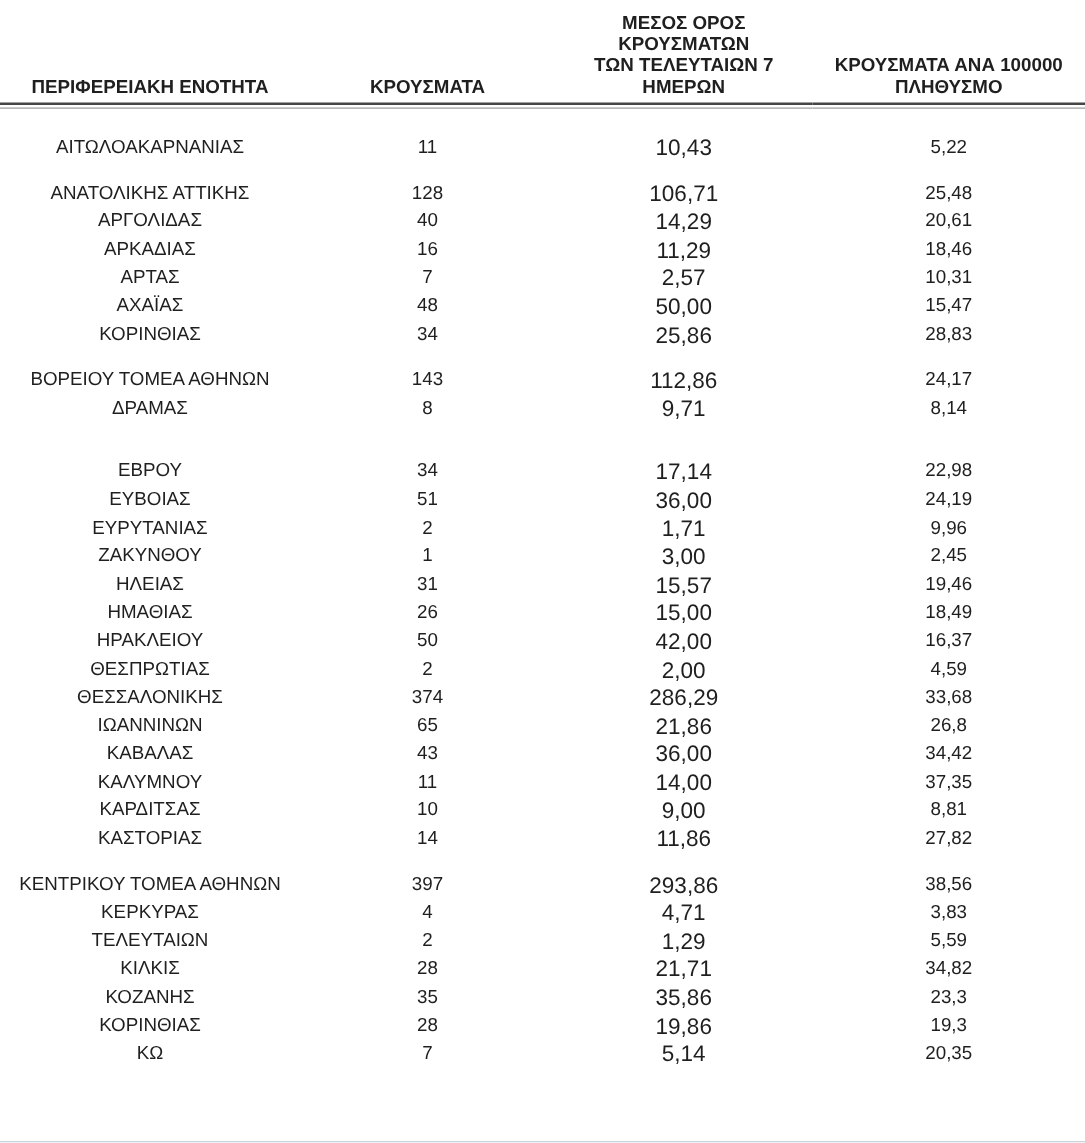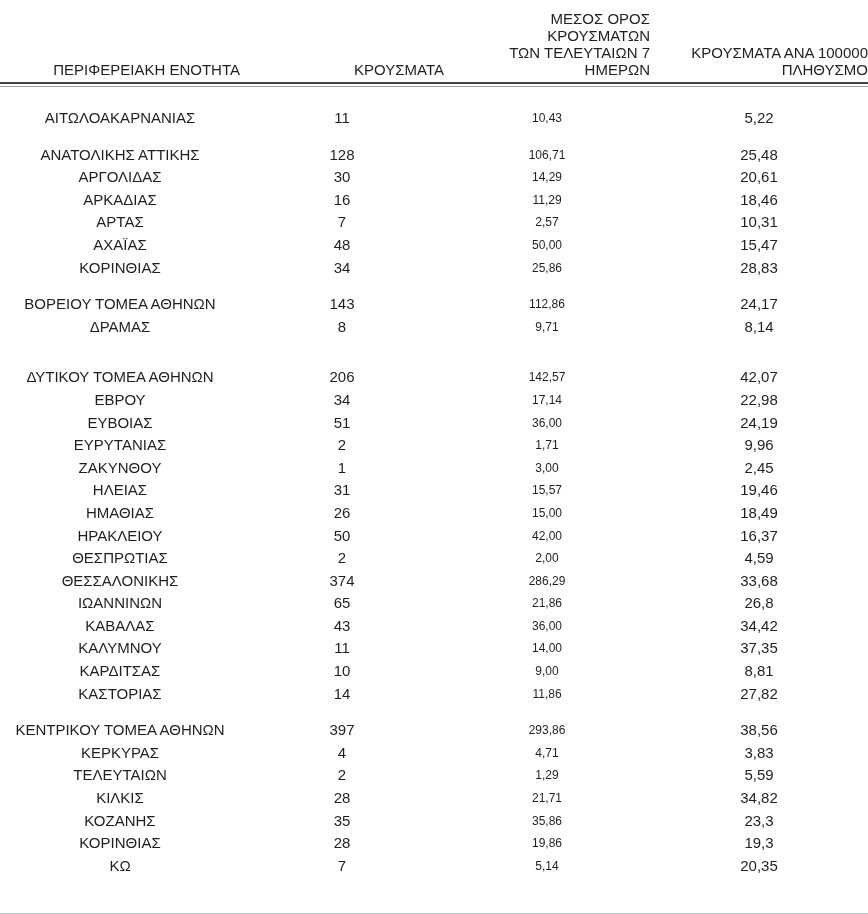--- a/index.html
+++ b/index.html
@@ -22,24 +22,24 @@
     width: 100%;
     border-collapse: collapse;
     table-layout: fixed;
   }
   col.c-region  { width: 240px; }
   col.c-cases   { width: 204px; }
   col.c-avg7    { width: 206px; }
   col.c-per100k { width: 218px; }
 
   thead th {
-    font-weight: 400;
+    font-weight: 700;
     font-size: 15px;
     line-height: 17px;
-    text-align: right;
+    text-align: center;
     vertical-align: bottom;
     white-space: pre-line;
     padding: 10px 0 4px 0;
     color: #1f1f1f;
   }
   thead tr.head-row th {
     border-bottom: 2px solid #454545;
   }
   thead tr.rule-row th {
     padding: 0;
@@ -51,21 +51,21 @@
     text-align: center;
     vertical-align: middle;
     font-size: 15px;
     line-height: 22.6px;
     height: 22.6px;
     padding: 0;
     white-space: nowrap;
     color: #1f1f1f;
   }
   tbody td.small {
-    font-size: 12px;
+    font-size: 18px;
   }
   tbody tr.spacer td {
     height: 14px;
     line-height: 14px;
   }
   tbody tr.spacer-top td {
     height: 20px;
     line-height: 20px;
   }
 </style>
@@ -108,21 +108,21 @@
           <td colspan="4"></td>
         </tr>
         <tr>
           <td>ΑΝΑΤΟΛΙΚΗΣ ΑΤΤΙΚΗΣ</td>
           <td>128</td>
           <td class="small">106,71</td>
           <td>25,48</td>
         </tr>
         <tr>
           <td>ΑΡΓΟΛΙΔΑΣ</td>
-          <td>30</td>
+          <td>40</td>
           <td class="small">14,29</td>
           <td>20,61</td>
         </tr>
         <tr>
           <td>ΑΡΚΑΔΙΑΣ</td>
           <td>16</td>
           <td class="small">11,29</td>
           <td>18,46</td>
         </tr>
         <tr>
@@ -156,26 +156,20 @@
           <td>ΔΡΑΜΑΣ</td>
           <td>8</td>
           <td class="small">9,71</td>
           <td>8,14</td>
         </tr>
         <tr class="spacer">
           <td colspan="4"></td>
         </tr>
         <tr class="spacer">
           <td colspan="4"></td>
-        </tr>
-        <tr>
-          <td>ΔΥΤΙΚΟΥ ΤΟΜΕΑ ΑΘΗΝΩΝ</td>
-          <td>206</td>
-          <td class="small">142,57</td>
-          <td>42,07</td>
         </tr>
         <tr>
           <td>ΕΒΡΟΥ</td>
           <td>34</td>
           <td class="small">17,14</td>
           <td>22,98</td>
         </tr>
         <tr>
           <td>ΕΥΒΟΙΑΣ</td>
           <td>51</td>

